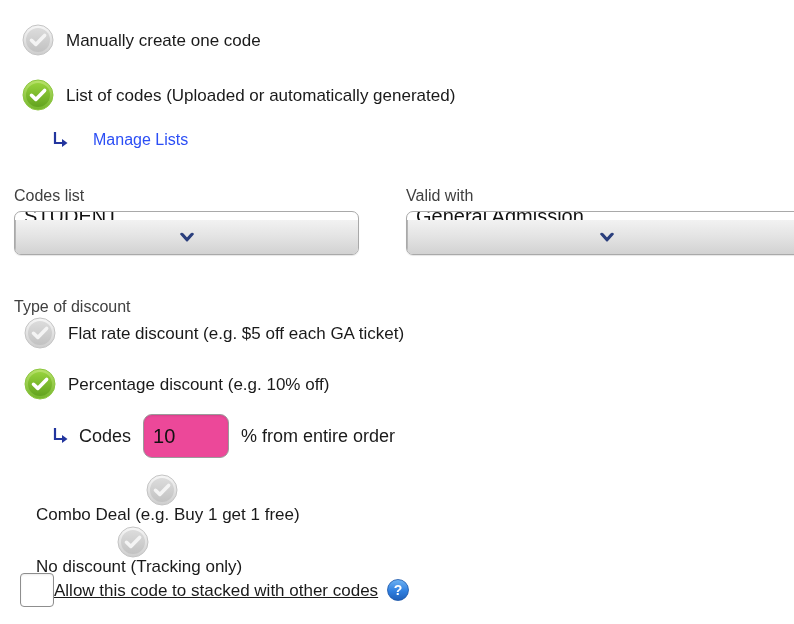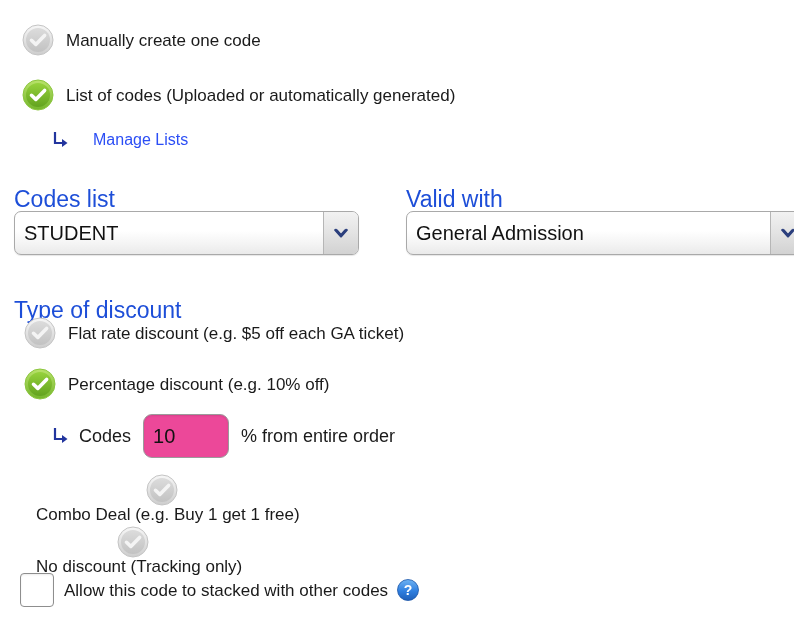--- a/index.html
+++ b/index.html
@@ -45,22 +45,22 @@
     font-size: 17px;
     color: #1a1a1a;
     margin-left: 12px;
     white-space: nowrap;
     line-height: 1;
   }
 
   
   .field-label {
     position: absolute;
-    font-size: 23px;
-    color: #1d4ed8;
+    font-size: 16px;
+    color: #404040;
     white-space: nowrap;
     line-height: 1;
   }
 
   
   .subarrow {
     display: inline-block;
     width: 16px;
     height: 20px;
     position: relative;
@@ -83,20 +83,21 @@
     position: absolute;
     height: 44px;
     border: 1px solid #a9a9a9;
     border-radius: 7px;
     background: linear-gradient(to bottom, #ffffff 0%, #ffffff 45%, #f4f4f4 75%, #eaeaea 100%);
     box-shadow: 0 1px 1px rgba(0,0,0,0.10);
     box-sizing: border-box;
     display: flex;
     align-items: stretch;
     overflow: hidden;
+    flex-direction: column;
   }
   .select-value {
     flex: 1 1 auto;
     display: flex;
     align-items: center;
     padding-left: 9px;
     font-size: 20px;
     color: #111111;
     white-space: nowrap;
     overflow: hidden;
@@ -289,21 +290,21 @@
         <circle cx="16" cy="16" r="15" fill="url(#gGreyOuter1)" stroke="#c4c4c4" stroke-width="1"></circle>
         <circle cx="16" cy="16" r="12" fill="url(#gGreyInner1)"></circle>
         <path d="M9.5 16.3 L13.8 20.4 L22.6 11.4" stroke="#f4f4f4" stroke-width="3.6" fill="none" stroke-linecap="round" stroke-linejoin="round"></path>
       </svg>
     </span>
     <span class="opt-label">No discount (Tracking only)</span>
   </div>
 
   <div class="opt-row" style="left:20px; top:573px;">
     <span class="checkbox"></span>
-    <span class="opt-label" style="margin-left:10px;">Allow this code to stacked with other codes</span>
+    <span class="opt-label" style="margin-left:0;text-decoration:underline;">Allow this code to stacked with other codes</span>
     <span class="help-icon">
       <svg viewBox="0 0 22 22" xmlns="http://www.w3.org/2000/svg">
         <defs>
           <linearGradient id="gHelp" x1="0" y1="0" x2="0" y2="1">
             <stop offset="0%" stop-color="#6fb3f2"></stop>
               <stop offset="55%" stop-color="#2f7fe0"></stop>
             <stop offset="100%" stop-color="#1f5fb8"></stop>
           </linearGradient>
         </defs>
         <circle cx="11" cy="11" r="10.5" fill="url(#gHelp)"></circle>

